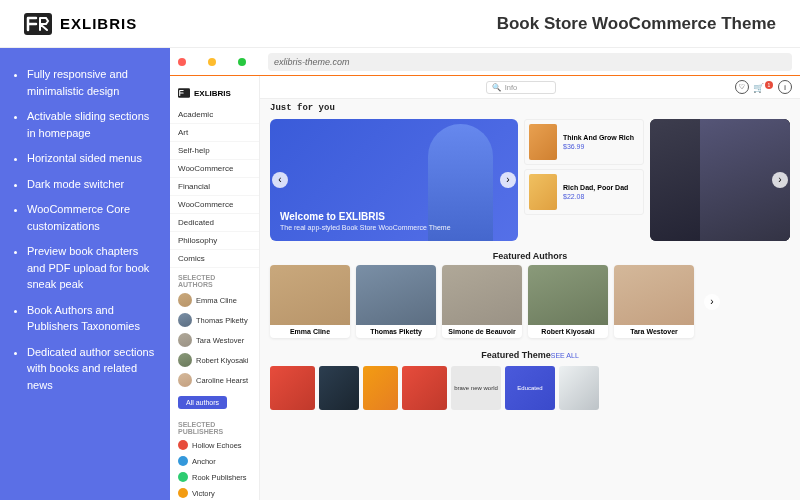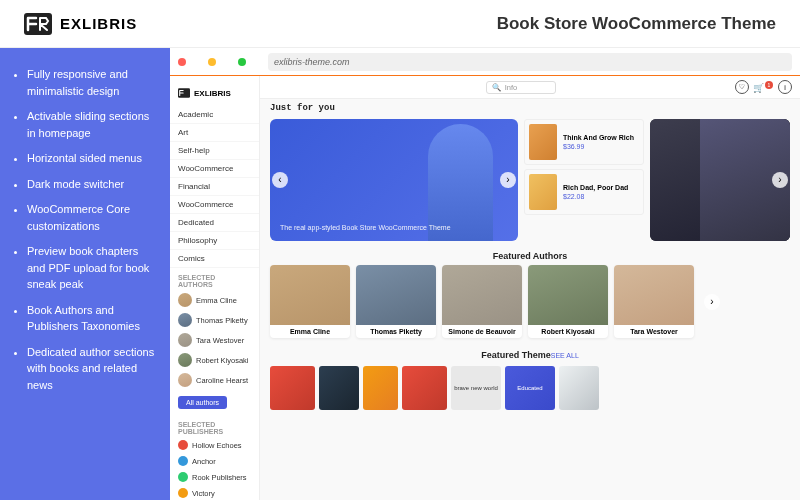--- a/index.html
+++ b/index.html
@@ -549,20 +549,21 @@
 
         <div class="just-for-you-text">Just for you</div>
 
         <div style="display:flex; gap:6px; padding: 4px 10px; height:130px;">
 
           <div class="hero-main-slide">
             <button class="nav-arrow nav-arrow-left">‹</button>
 
             <div style="position:absolute;right:25px;top:5px;width:65px;height:120px;background:linear-gradient(180deg,#6688ee,#4466cc);border-radius:33px 33px 0 0;"></div>
             <div class="hero-left-text">
+              <div class="hero-left-title">Welcome to EXLIBRIS</div>
               <div class="hero-left-sub">The real app-styled Book Store WooCommerce Theme</div>
             </div>
             <button class="nav-arrow nav-arrow-right">›</button>
           </div>
 
           <div class="hero-cards-column">
             <div class="product-card-mini">
               <div class="product-img-mini" style="background:linear-gradient(135deg,#e8a050,#d08030);"></div>
               <div class="product-info-mini">
                 <div class="product-title-mini">Think And Grow Rich</div>

